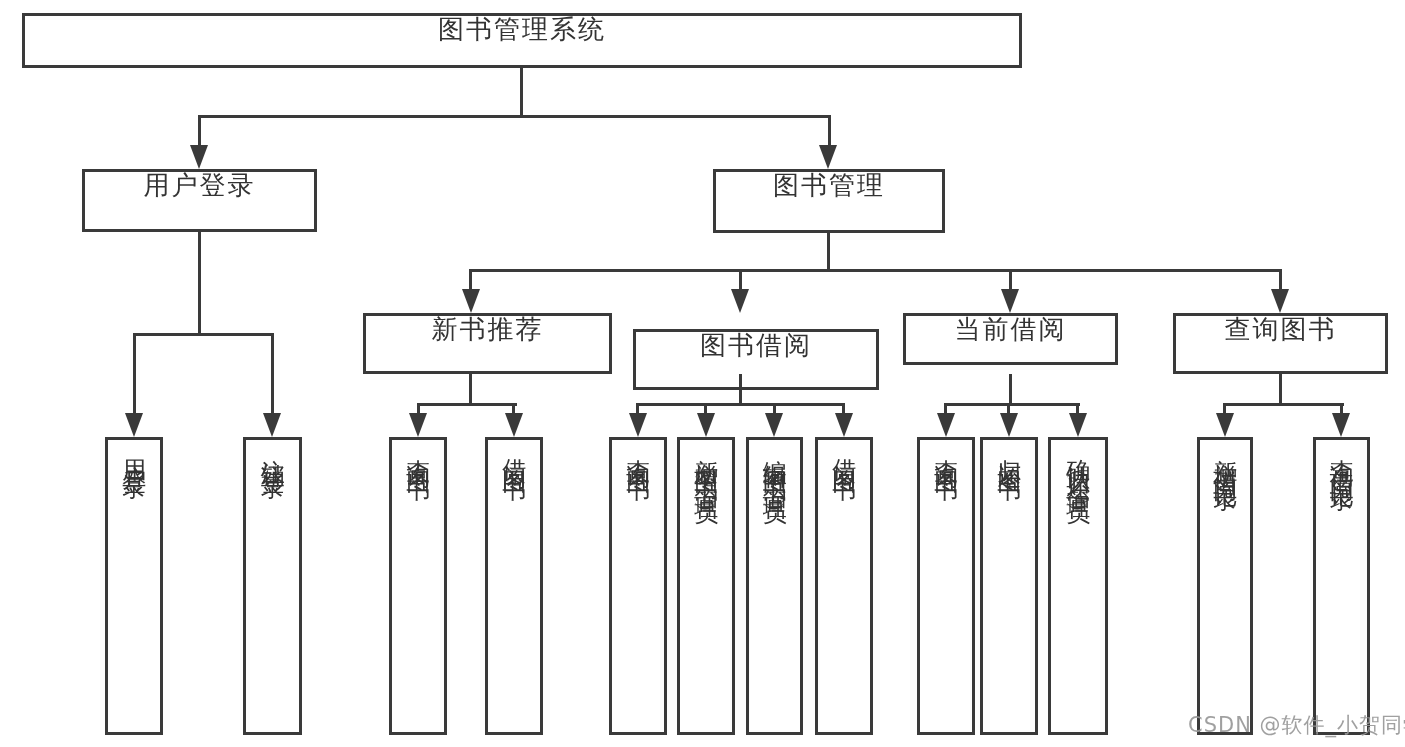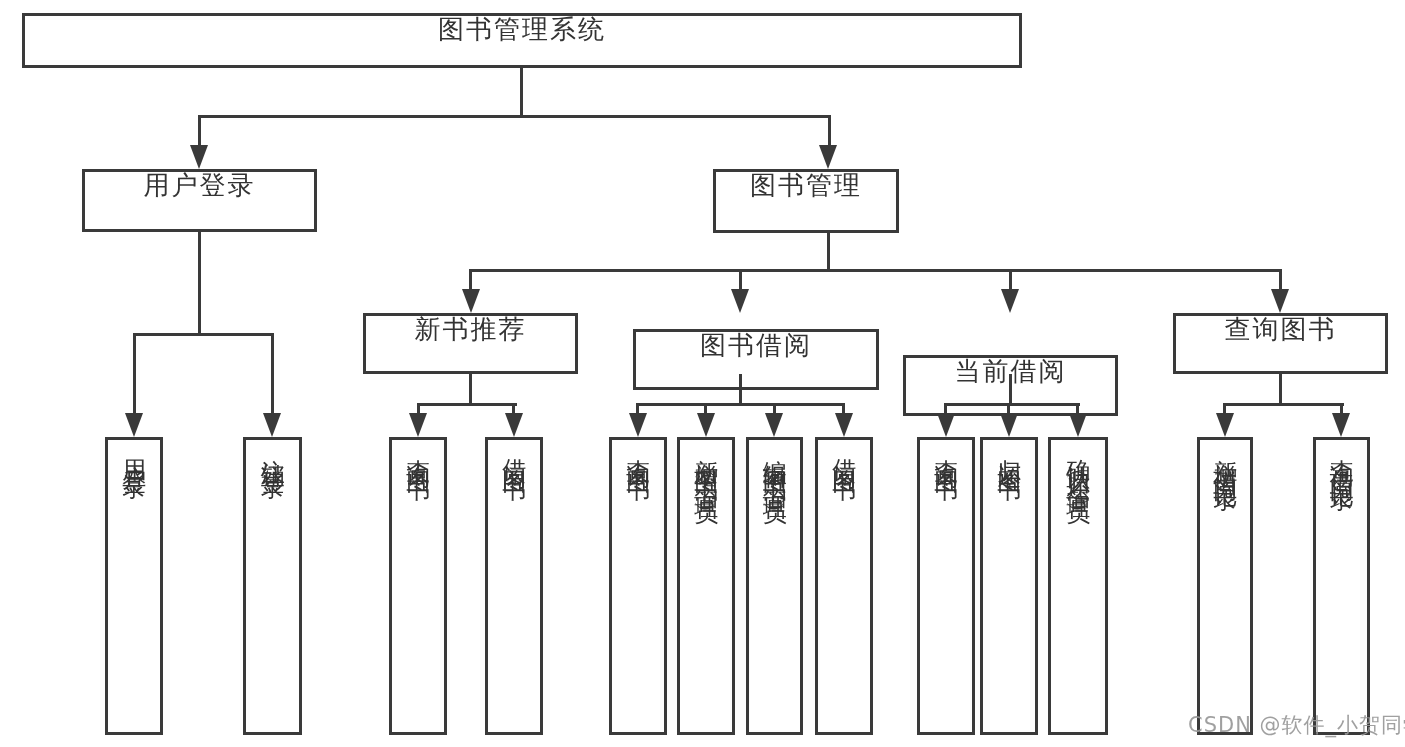--- a/index.html
+++ b/index.html
@@ -72,21 +72,21 @@
   <div class="line" style="left:520px;top:68px;width:3px;height:49px;"></div>
   <div class="line" style="left:198px;top:115px;width:633px;height:3px;"></div>
   <div class="line" style="left:198px;top:115px;width:3px;height:32px;"></div>
   <div class="arrow" style="left:190px;top:145px;"></div>
   <div class="line" style="left:828px;top:115px;width:3px;height:32px;"></div>
   <div class="arrow" style="left:819px;top:145px;"></div>
 
   <div class="box hbox" style="left:82px;top:169px;width:235px;height:63px;">
     <span>用户登录</span>
   </div>
-  <div class="box hbox" style="left:713px;top:169px;width:186px;height:64px;">
+  <div class="box hbox" style="left:713px;top:169px;width:232px;height:64px;">
     <span>图书管理</span>
   </div>
 
   <div class="line" style="left:198px;top:232px;width:3px;height:104px;"></div>
   <div class="line" style="left:133px;top:333px;width:141px;height:3px;"></div>
   <div class="line" style="left:133px;top:333px;width:3px;height:82px;"></div>
   <div class="arrow" style="left:125px;top:413px;"></div>
   <div class="line" style="left:271px;top:333px;width:3px;height:82px;"></div>
   <div class="arrow" style="left:263px;top:413px;"></div>
 
@@ -94,27 +94,27 @@
   <div class="line" style="left:469px;top:269px;width:813px;height:3px;"></div>
   <div class="line" style="left:469px;top:269px;width:3px;height:22px;"></div>
   <div class="arrow" style="left:462px;top:289px;"></div>
   <div class="line" style="left:739px;top:269px;width:3px;height:22px;"></div>
   <div class="arrow" style="left:731px;top:289px;"></div>
   <div class="line" style="left:1009px;top:269px;width:3px;height:22px;"></div>
   <div class="arrow" style="left:1001px;top:289px;"></div>
   <div class="line" style="left:1279px;top:269px;width:3px;height:22px;"></div>
   <div class="arrow" style="left:1271px;top:289px;"></div>
 
-  <div class="box hbox" style="left:363px;top:313px;width:215px;height:61px;">
+  <div class="box hbox" style="left:363px;top:313px;width:249px;height:61px;">
     <span>新书推荐</span>
   </div>
   <div class="box hbox" style="left:633px;top:329px;width:246px;height:61px;">
     <span>图书借阅</span>
   </div>
-  <div class="box hbox" style="left:903px;top:313px;width:215px;height:61px;margin-top:42px;">
+  <div class="box hbox" style="left:903px;top:313px;width:215px;height:52px;">
     <span>当前借阅</span>
   </div>
   <div class="box hbox" style="left:1173px;top:313px;width:215px;height:61px;">
     <span>查询图书</span>
   </div>
 
   <div class="line" style="left:469px;top:374px;width:3px;height:31px;"></div>
   <div class="line" style="left:417px;top:403px;width:100px;height:3px;"></div>
   <div class="line" style="left:417px;top:403px;width:3px;height:12px;"></div>
   <div class="arrow" style="left:409px;top:413px;"></div>

